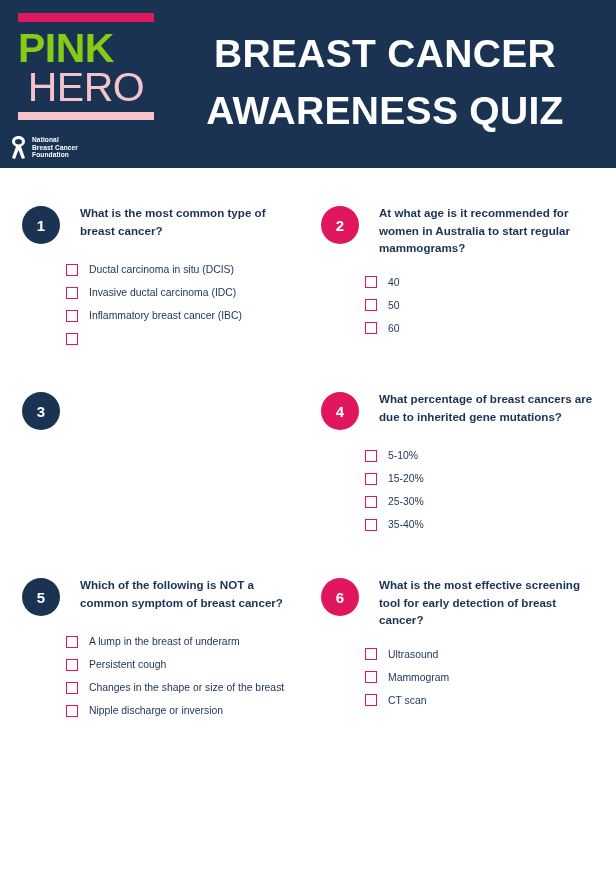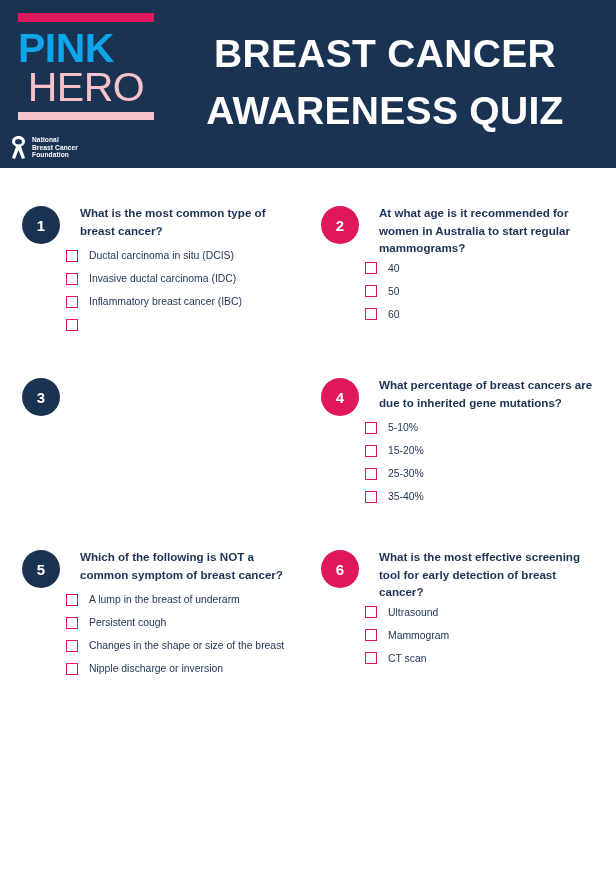--- a/index.html
+++ b/index.html
@@ -39,21 +39,21 @@
     width: 136px;
     height: 9px;
     background: #e0175c;
   }
   .logo-word-pink {
     font-family: "Liberation Sans", sans-serif;
     font-weight: 700;
     font-size: 41px;
     line-height: 38px;
     letter-spacing: -0.5px;
-    color: #0ea5e9;
+    color: #84cc16;
     margin-top: 7px;
     text-align: left;
   }
   .logo-word-hero {
     font-family: "Liberation Sans", sans-serif;
     font-weight: 400;
     font-size: 41px;
     line-height: 40px;
     letter-spacing: -0.5px;
     color: #f6c3cb;
@@ -149,20 +149,21 @@
     margin-left: 20px;
     font-family: "Liberation Sans", sans-serif;
     font-weight: 700;
     font-size: 11.6px;
     line-height: 17.5px;
     color: #1b3353;
     max-width: 220px;
   }
 
   .options {
+    margin-top: 14px;
     padding-left: 44px;
   }
   .option {
     display: flex;
     align-items: center;
     height: 23px;
   }
   .checkbox {
     flex: none;
     width: 12px;

